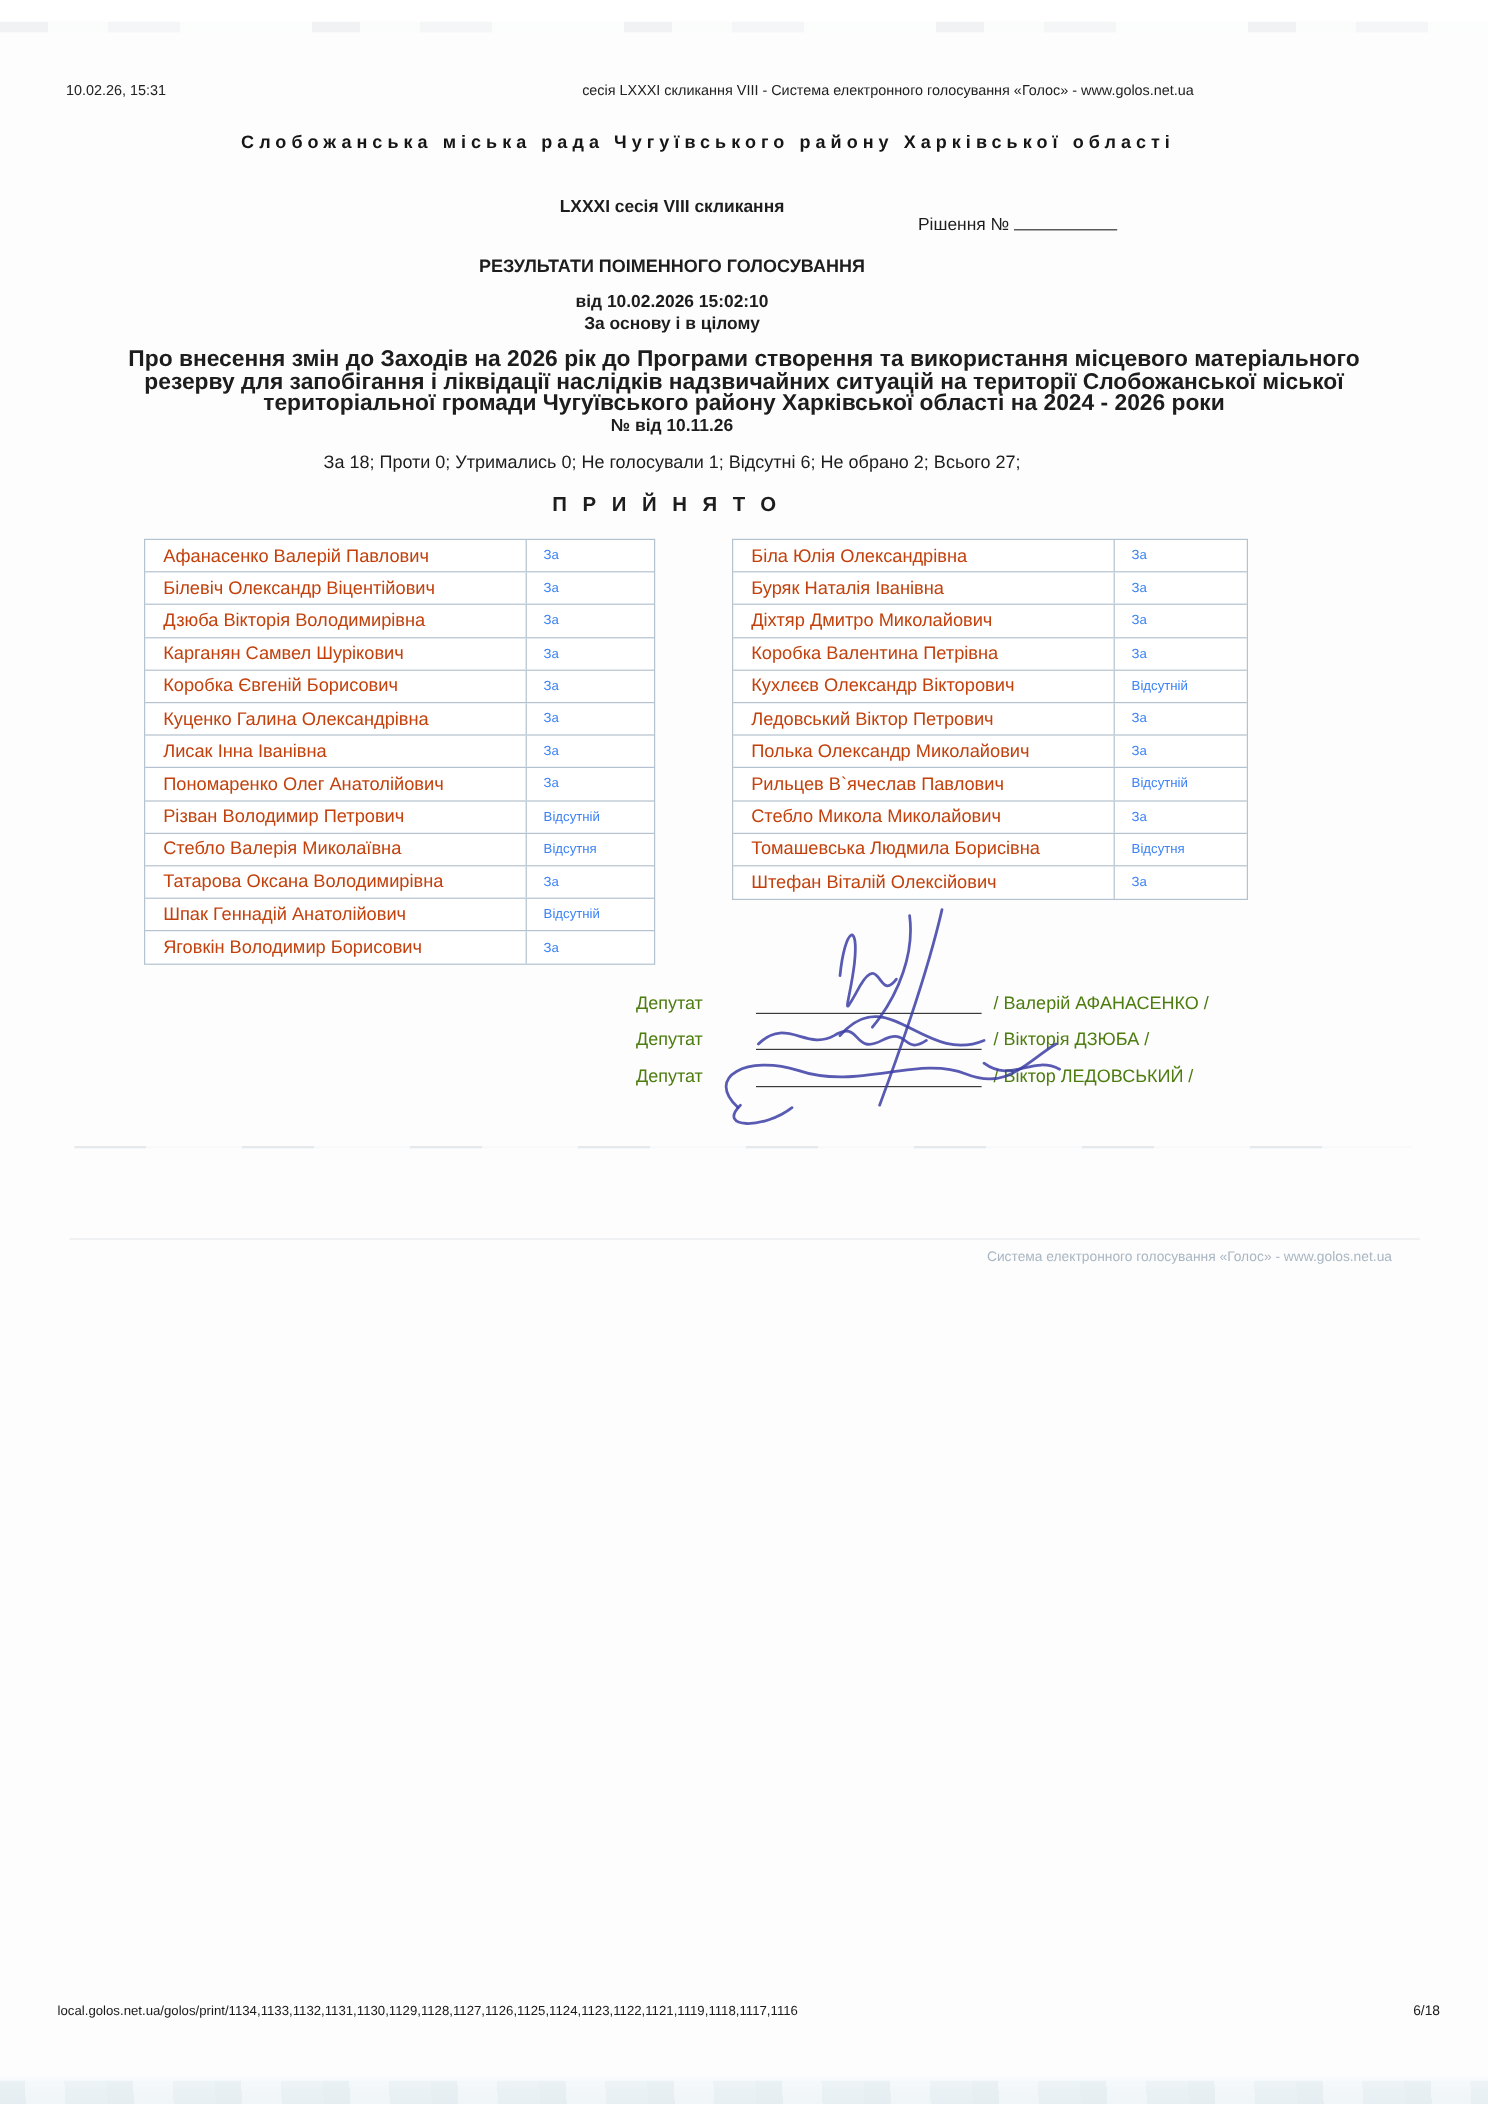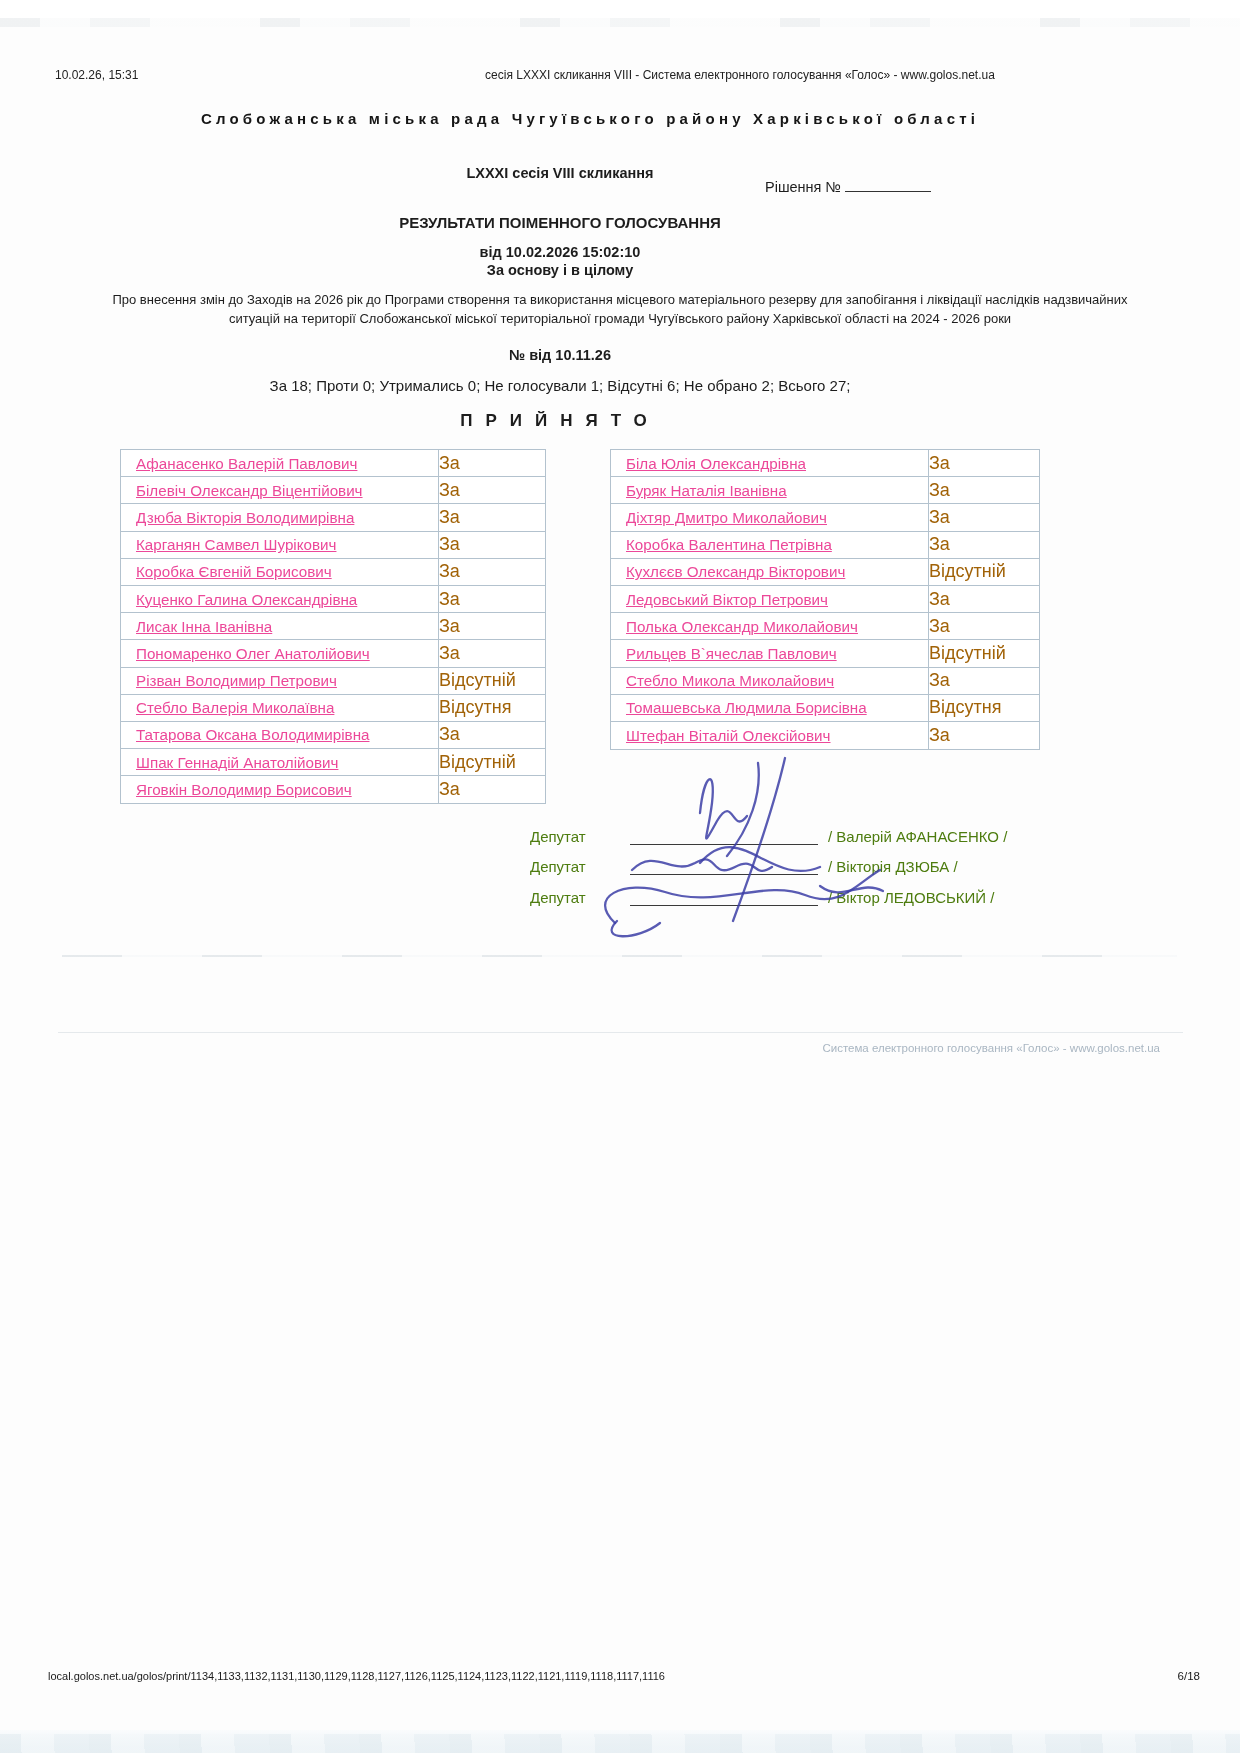--- a/index.html
+++ b/index.html
@@ -29,40 +29,40 @@
   .council-title {
     left:60px; top:92px; width:1060px; text-align:center;
     font-size:15px; font-weight:bold; letter-spacing:4.2px; color:#161616;
   }
   .session-line { left:60px; top:147px; width:1000px; text-align:center; font-size:14.5px; font-weight:bold; }
   .decision-line { left:765px; top:160px; font-size:14.5px; }
   .decision-blank { display:inline-block; width:86px; border-bottom:1.4px solid #333; height:14px; margin-left:4px; }
   .results-title { left:60px; top:196px; width:1000px; text-align:center; font-size:15px; font-weight:bold; }
   .dt-line   { left:60px; top:226px; width:1000px; text-align:center; font-size:14.5px; font-weight:bold; }
   .basis-line{ left:60px; top:244px; width:1000px; text-align:center; font-size:14.5px; font-weight:bold; }
-  .subject   { left:95px; top:273px; width:1050px; text-align:center; font-size:13px; font-weight:normal; line-height:18.5px; }
+  .subject   { left:95px; top:273px; width:1050px; text-align:center; font-size:19px; font-weight:bold; line-height:18.5px; }
   .number-line{ left:60px; top:329px; width:1000px; text-align:center; font-size:14.5px; font-weight:bold; }
   .totals-line{ left:60px; top:359px; width:1000px; text-align:center; font-size:15px; }
   .outcome   { left:60px; top:393px; width:1000px; text-align:center; font-size:17px; font-weight:bold; letter-spacing:13px; }
 
   .vtable {
     border:1px solid var(--border);
     background:#ffffff;
   }
   .vtable-left  { left:120px; top:431px; width:426px; }
   .vtable-right { left:610px; top:431px; width:430px; }
   .trow { display:flex; height:27.2px; border-bottom:1px solid var(--border); }
   .trow:last-child { border-bottom:none; }
   .tname {
-    width:317px; padding-left:15px; font-size:15.2px; color:#ec4899;
-    display:flex; align-items:center; white-space:nowrap; overflow:hidden;text-decoration:underline;
+    width:317px; padding-left:15px; font-size:15.2px; color:#c2410c;
+    display:flex; align-items:center; white-space:nowrap; overflow:hidden;
   }
   .tvote {
-    flex:1; border-left:1px solid var(--border); 
-    font-size:18px; color:#a16207; display:flex; align-items:center; white-space:nowrap;
+    flex:1; border-left:1px solid var(--border); padding-left:14px;
+    font-size:11px; color:#3b82f6; display:flex; align-items:center; white-space:nowrap;
   }
 
   .sigrow { left:530px; width:560px; height:22px; font-size:15px; color:#4d7c0f; }
   .sigrow .sig-label { position:absolute; left:0; top:0; }
   .sigrow .sig-line  { position:absolute; left:100px; top:16px; width:188px; border-bottom:1.6px solid #3a3a3a; }
   .sigrow .sig-name  { position:absolute; left:298px; top:0; white-space:nowrap; }
   .sigrow1 { top:810px; }
   .sigrow2 { top:840px; }
   .sigrow3 { top:871px; }
 

